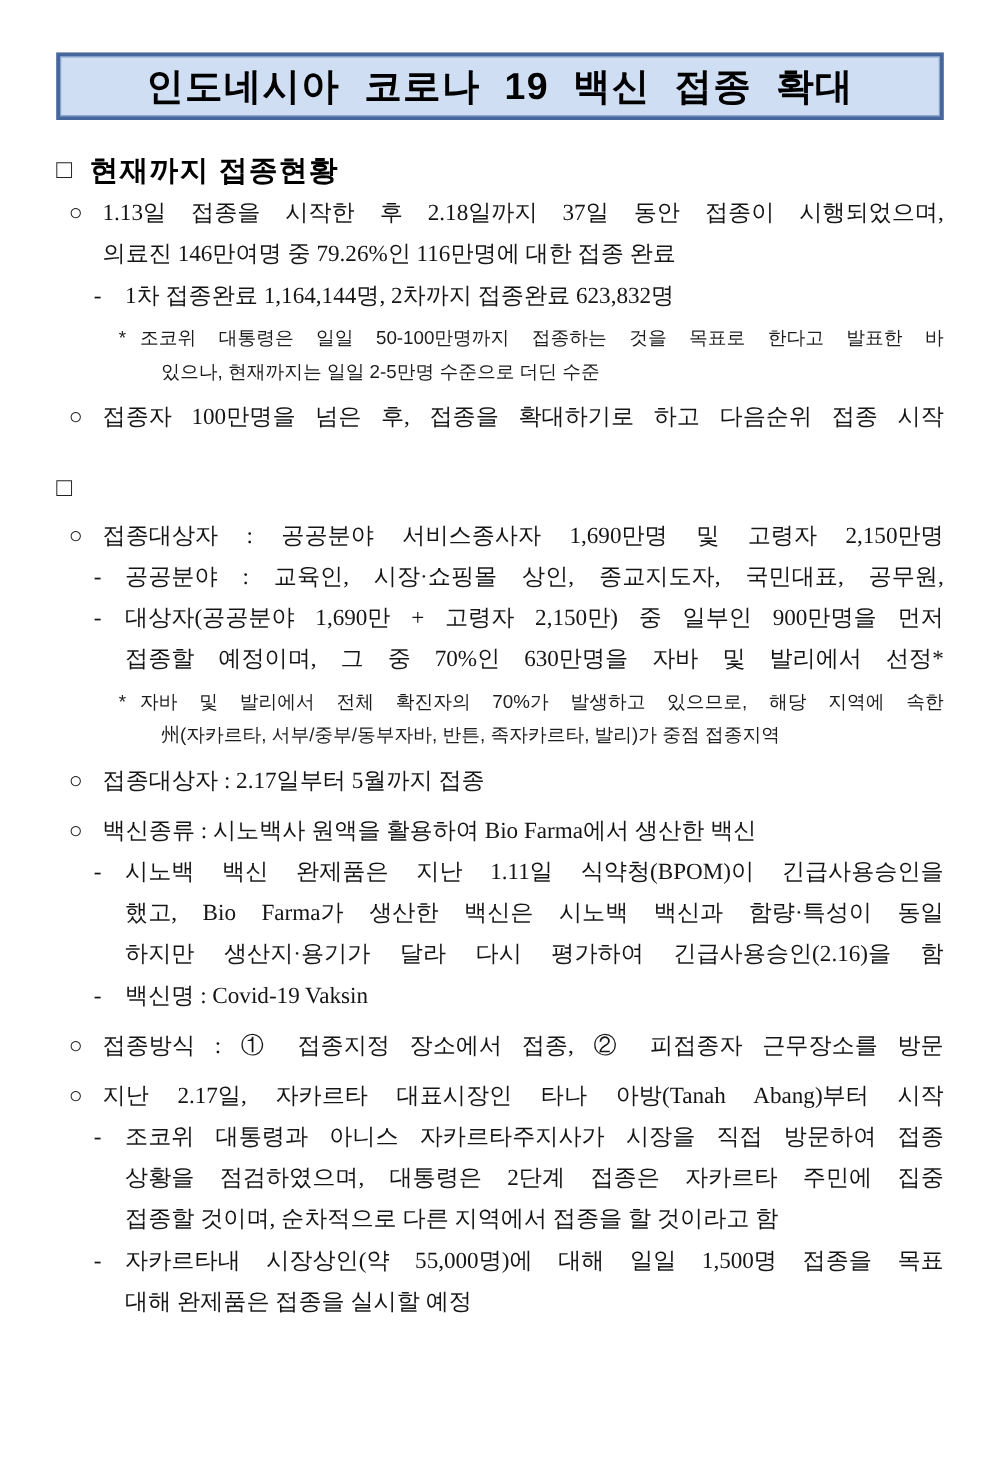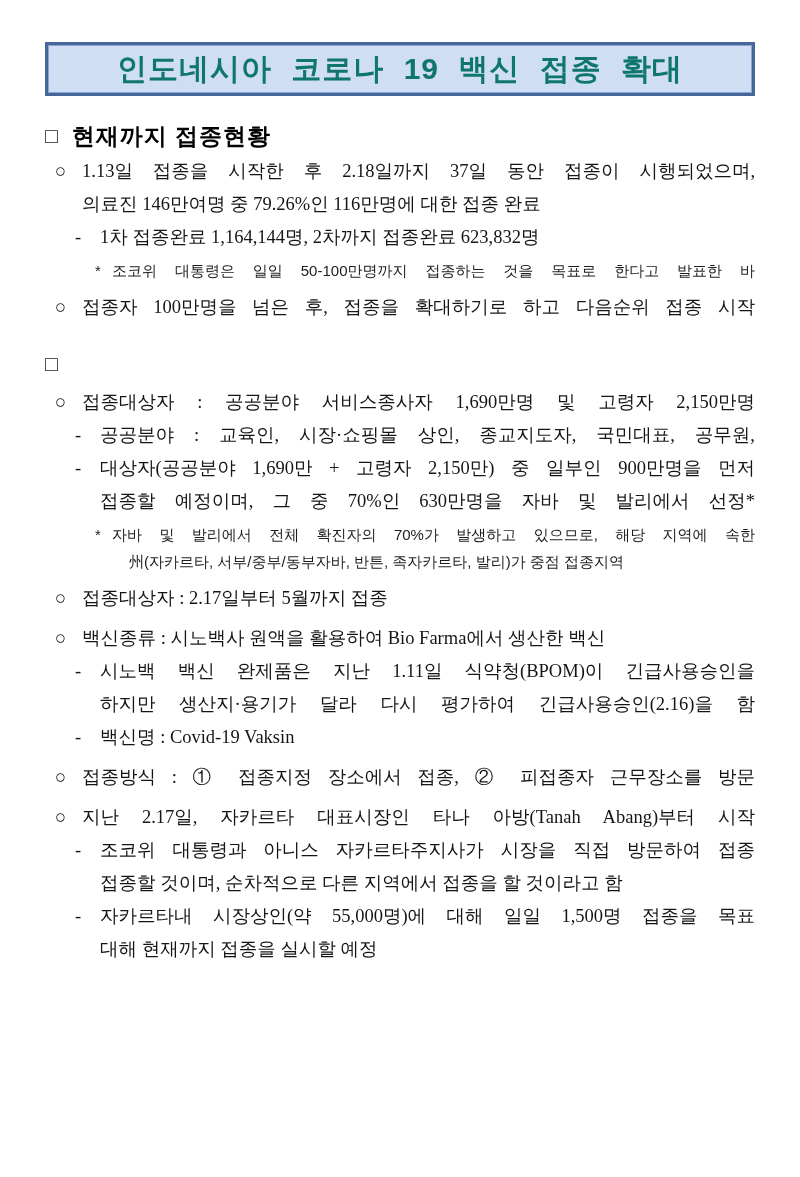--- a/index.html
+++ b/index.html
@@ -12,21 +12,21 @@
 
   .title-box {
     height:48px;
     border:3px solid #46669c;
     background:#cfdef2;
     box-shadow: inset 0 0 0 1px #8aa5d0;
     display:flex; align-items:center; justify-content:center;
   }
   .title-text {
     font-family:"Liberation Sans", sans-serif;
-    font-weight:bold; font-size:30px; color:#0f766e;
+    font-weight:bold; font-size:30px; color:#000000;
     letter-spacing:1px; word-spacing:10px; white-space:nowrap;
   }
 
   .section-heading {
     margin:25px 0 4px 0;
     font-family:"Liberation Sans", sans-serif;
     font-weight:bold; font-size:23px; color:#000;
     letter-spacing:1px; line-height:30px;
     display:flex; align-items:center;
   }
@@ -78,20 +78,24 @@
           <span class="txt">의료진 146만여명 중 79.26%인 116만명에 대한 접종 완료</span>
         </div>
         <div class="line lv1">
           <span class="bullet">-</span>
           <span class="txt">1차 접종완료 1,164,144명, 2차까지 접종완료 623,832명</span>
         </div>
         <div class="line lv2 just star">
           <span class="bullet">*</span>
           <span class="txt">조코위 대통령은 일일 50-100만명까지 접종하는 것을 목표로 한다고 발표한 바</span>
         </div>
+        <div class="line lv2 cont">
+          <span class="bullet"></span>
+          <span class="txt">있으나, 현재까지는 일일 2-5만명 수준으로 더딘 수준</span>
+        </div>
         <div class="line lv0 gap just">
           <span class="bullet">○</span>
           <span class="txt">접종자 100만명을 넘은 후, 접종을 확대하기로 하고 다음순위 접종 시작</span>
         </div>
       </div>
   </div>
 
   <div>
     <div class="section-heading">
       <span class="heading-square">□</span>
@@ -128,46 +132,54 @@
         <div class="line lv0 gap">
           <span class="bullet">○</span>
           <span class="txt">백신종류 : 시노백사 원액을 활용하여 Bio Farma에서 생산한 백신</span>
         </div>
         <div class="line lv1 just">
           <span class="bullet">-</span>
           <span class="txt">시노백 백신 완제품은 지난 1.11일 식약청(BPOM)이 긴급사용승인을</span>
         </div>
         <div class="line lv1 cont just">
           <span class="bullet"></span>
+          <span class="txt">했고, Bio Farma가 생산한 백신은 시노백 백신과 함량·특성이 동일</span>
+        </div>
+        <div class="line lv1 cont just">
+          <span class="bullet"></span>
           <span class="txt">하지만 생산지·용기가 달라 다시 평가하여 긴급사용승인(2.16)을 함</span>
         </div>
         <div class="line lv1">
           <span class="bullet">-</span>
           <span class="txt">백신명 : Covid-19 Vaksin</span>
         </div>
         <div class="line lv0 gap just">
           <span class="bullet">○</span>
           <span class="txt">접종방식 : ① 접종지정 장소에서 접종, ② 피접종자 근무장소를 방문</span>
         </div>
         <div class="line lv0 gap just">
           <span class="bullet">○</span>
           <span class="txt">지난 2.17일, 자카르타 대표시장인 타나 아방(Tanah Abang)부터 시작</span>
         </div>
         <div class="line lv1 just">
           <span class="bullet">-</span>
           <span class="txt">조코위 대통령과 아니스 자카르타주지사가 시장을 직접 방문하여 접종</span>
         </div>
+        <div class="line lv1 cont just">
+          <span class="bullet"></span>
+          <span class="txt">상황을 점검하였으며, 대통령은 2단계 접종은 자카르타 주민에 집중</span>
+        </div>
         <div class="line lv1 cont">
           <span class="bullet"></span>
           <span class="txt">접종할 것이며, 순차적으로 다른 지역에서 접종을 할 것이라고 함</span>
         </div>
         <div class="line lv1 just">
           <span class="bullet">-</span>
           <span class="txt">자카르타내 시장상인(약 55,000명)에 대해 일일 1,500명 접종을 목표</span>
         </div>
         <div class="line lv1 cont">
           <span class="bullet"></span>
-          <span class="txt">대해 현재까지 접종을 실시할 예정</span>
+          <span class="txt">대해 완제품은 접종을 실시할 예정</span>
         </div>
       </div>
   </div>
 
 </div>
 
 </body></html>

